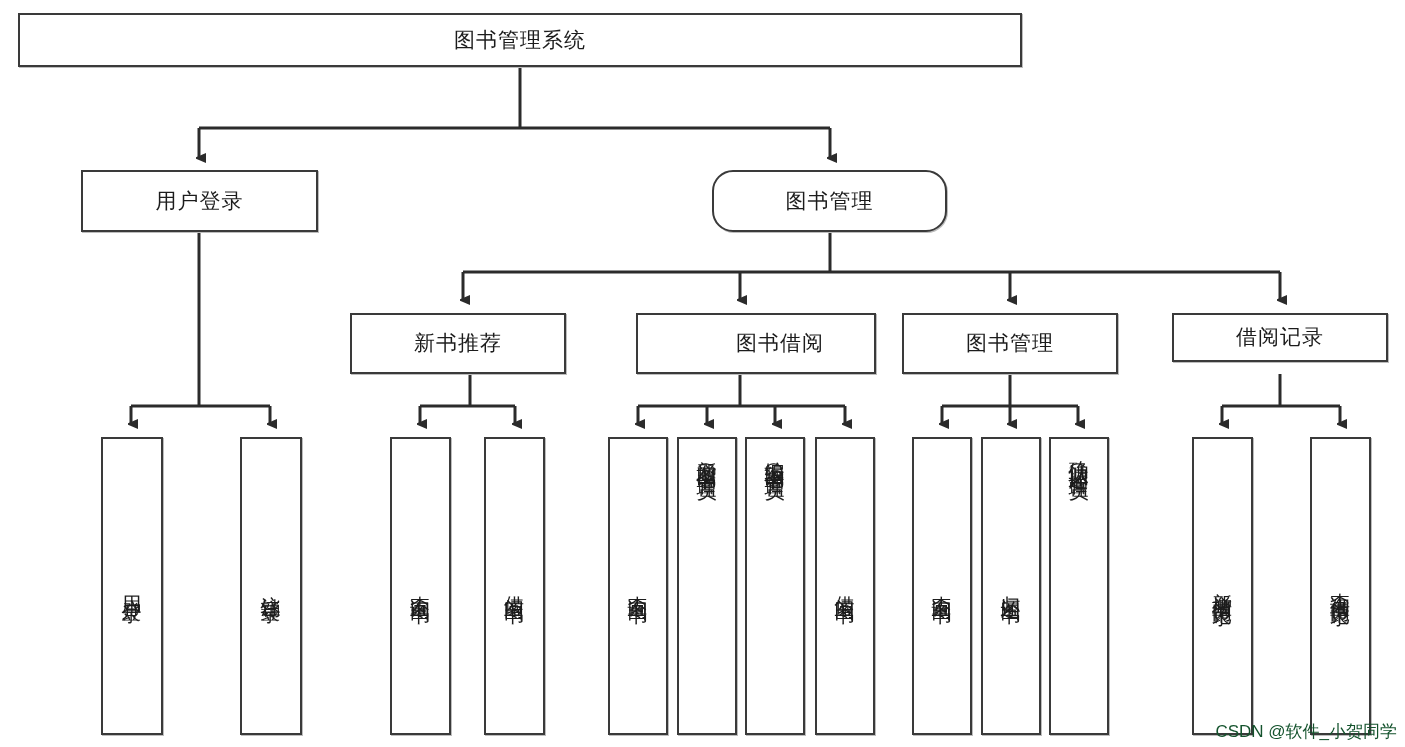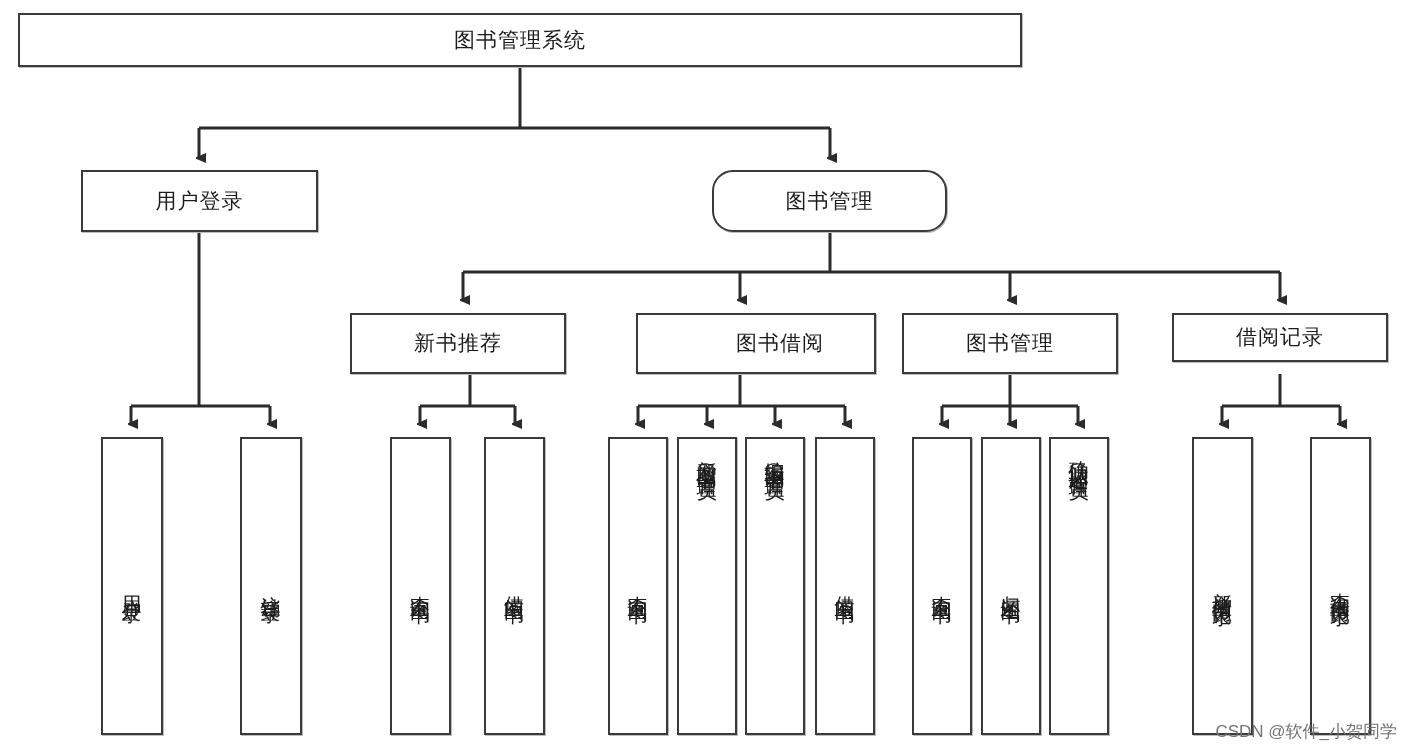--- a/index.html
+++ b/index.html
@@ -57,21 +57,21 @@
   }
   .node.vert.mid {
     align-items: center;
     padding-top: 0;
   }
   .watermark {
     position: absolute;
     right: 8px;
     bottom: 4px;
     font-size: 17px;
-    color: #737373;
+    color: #14532d;
     white-space: nowrap;
   }
 </style>
 </head>
 <body>
 
 <div id="canvas">
 
   <svg id="edges" viewBox="0 0 1405 747">
     <defs>

